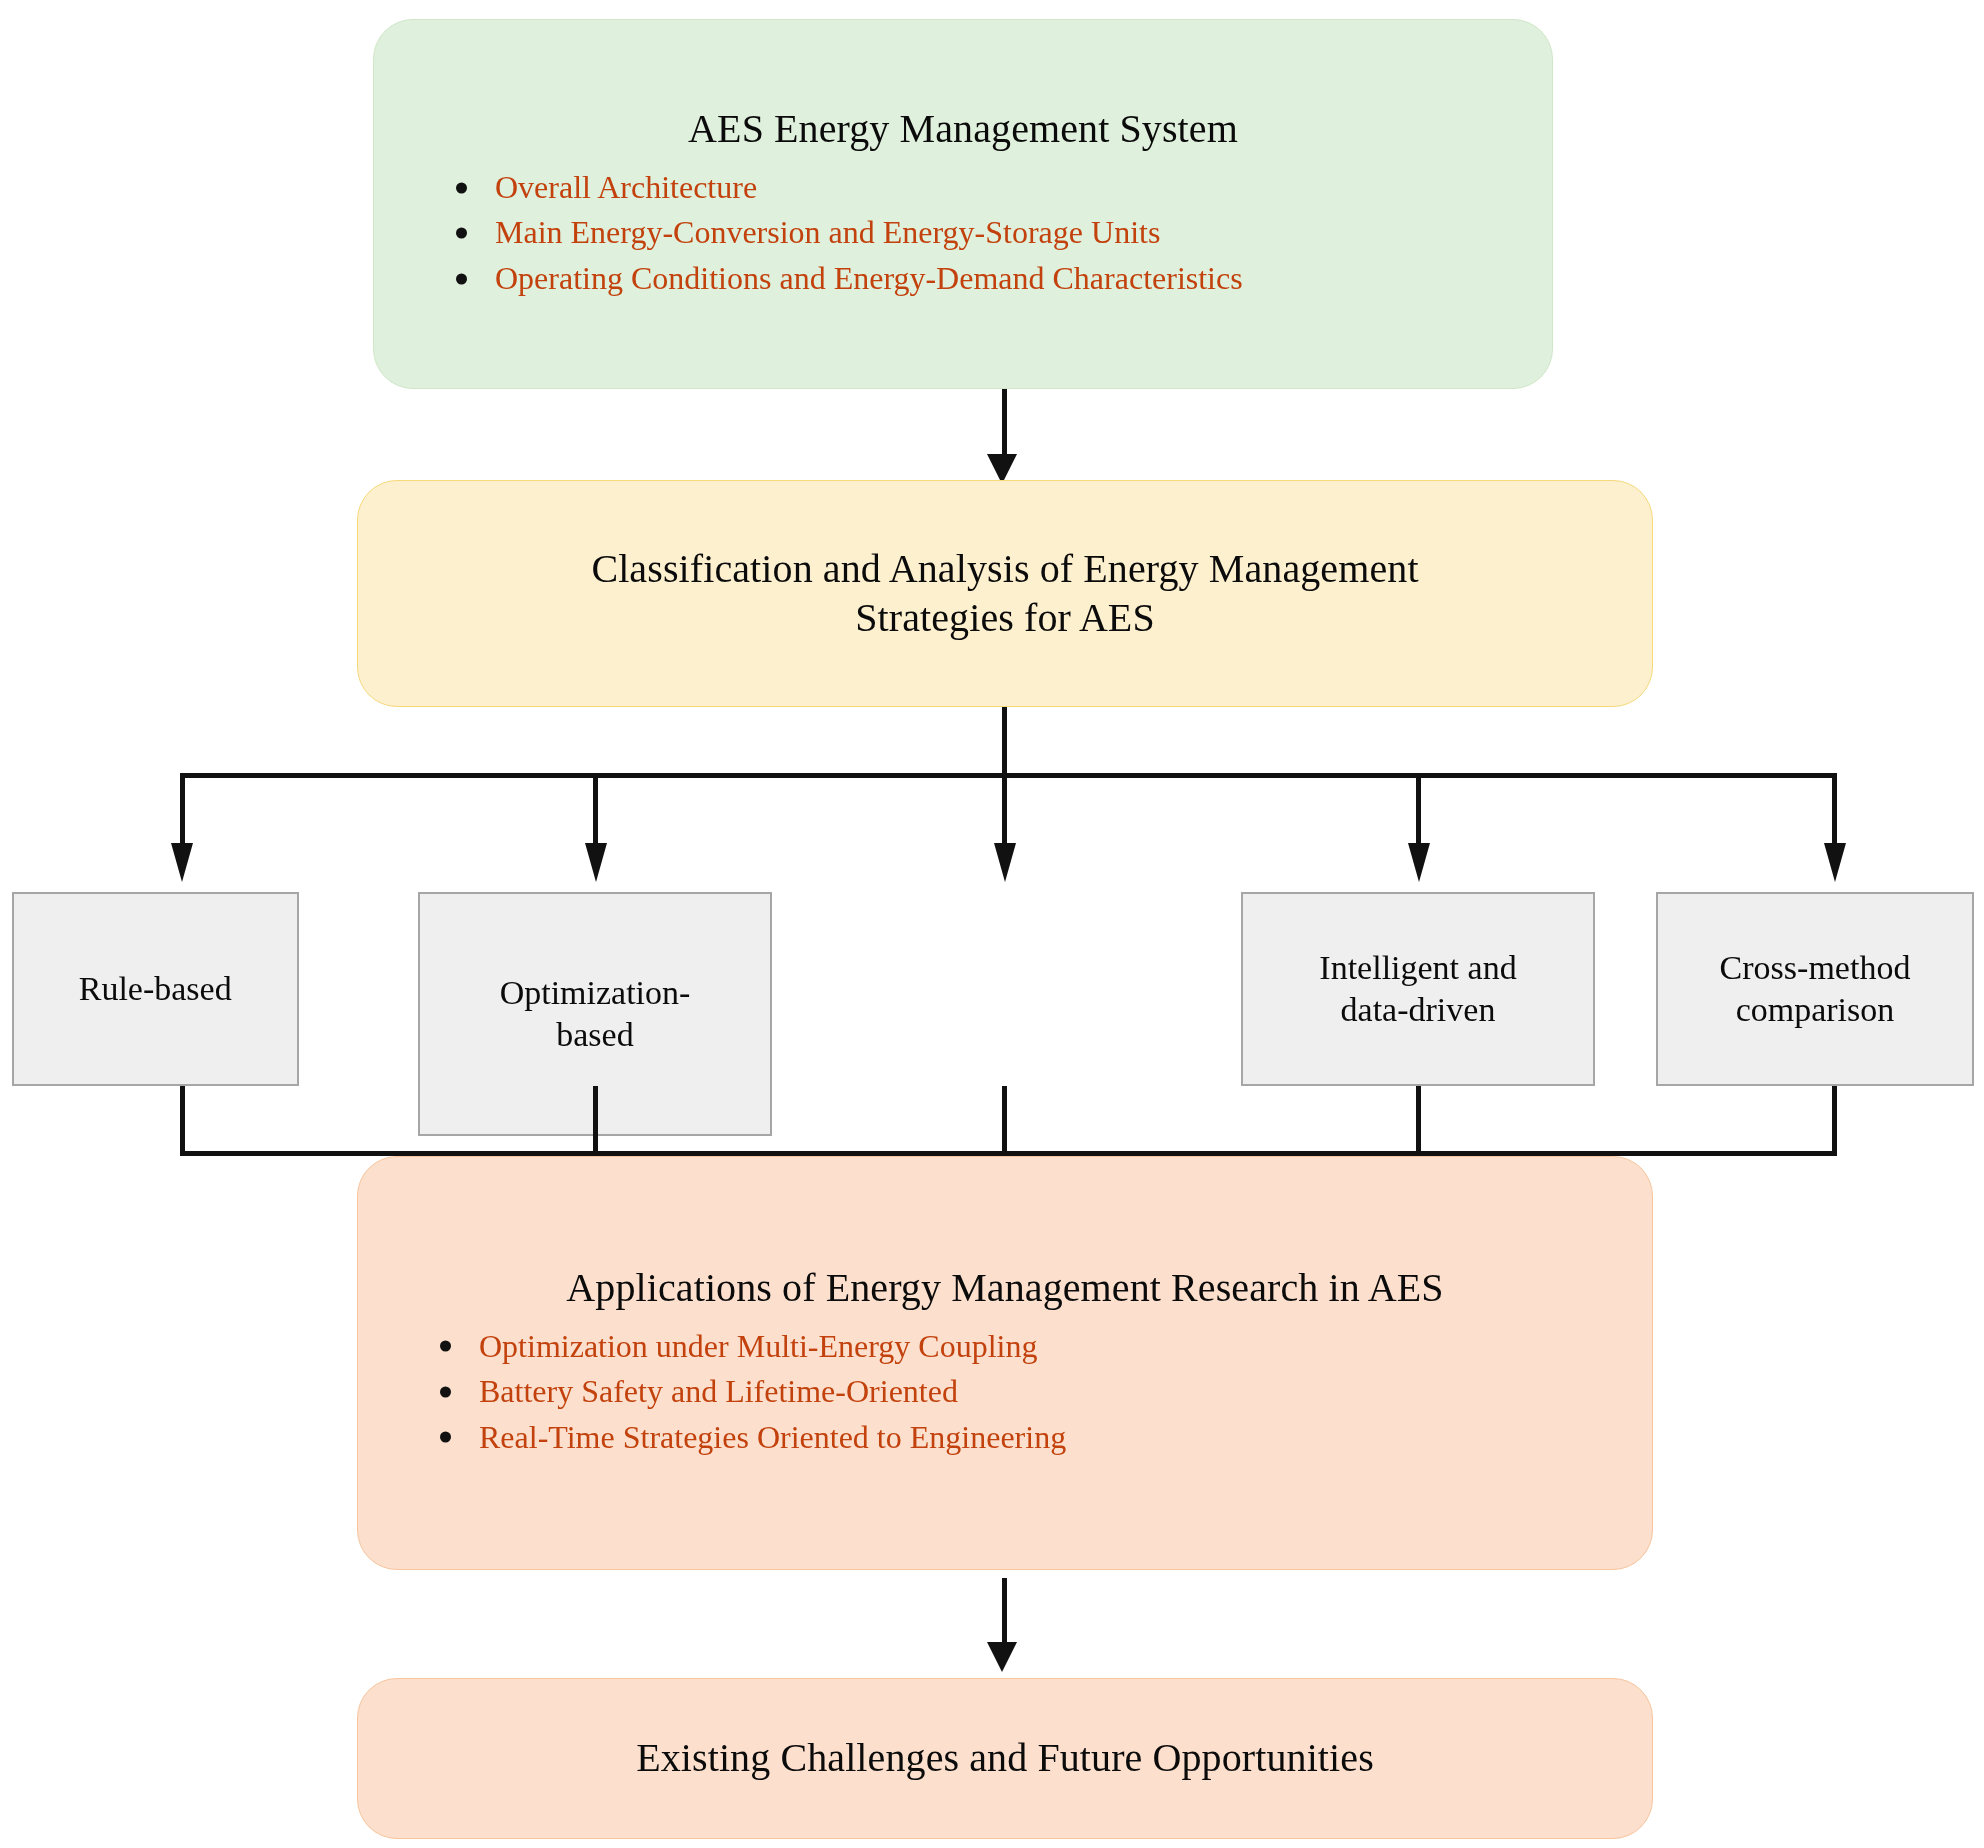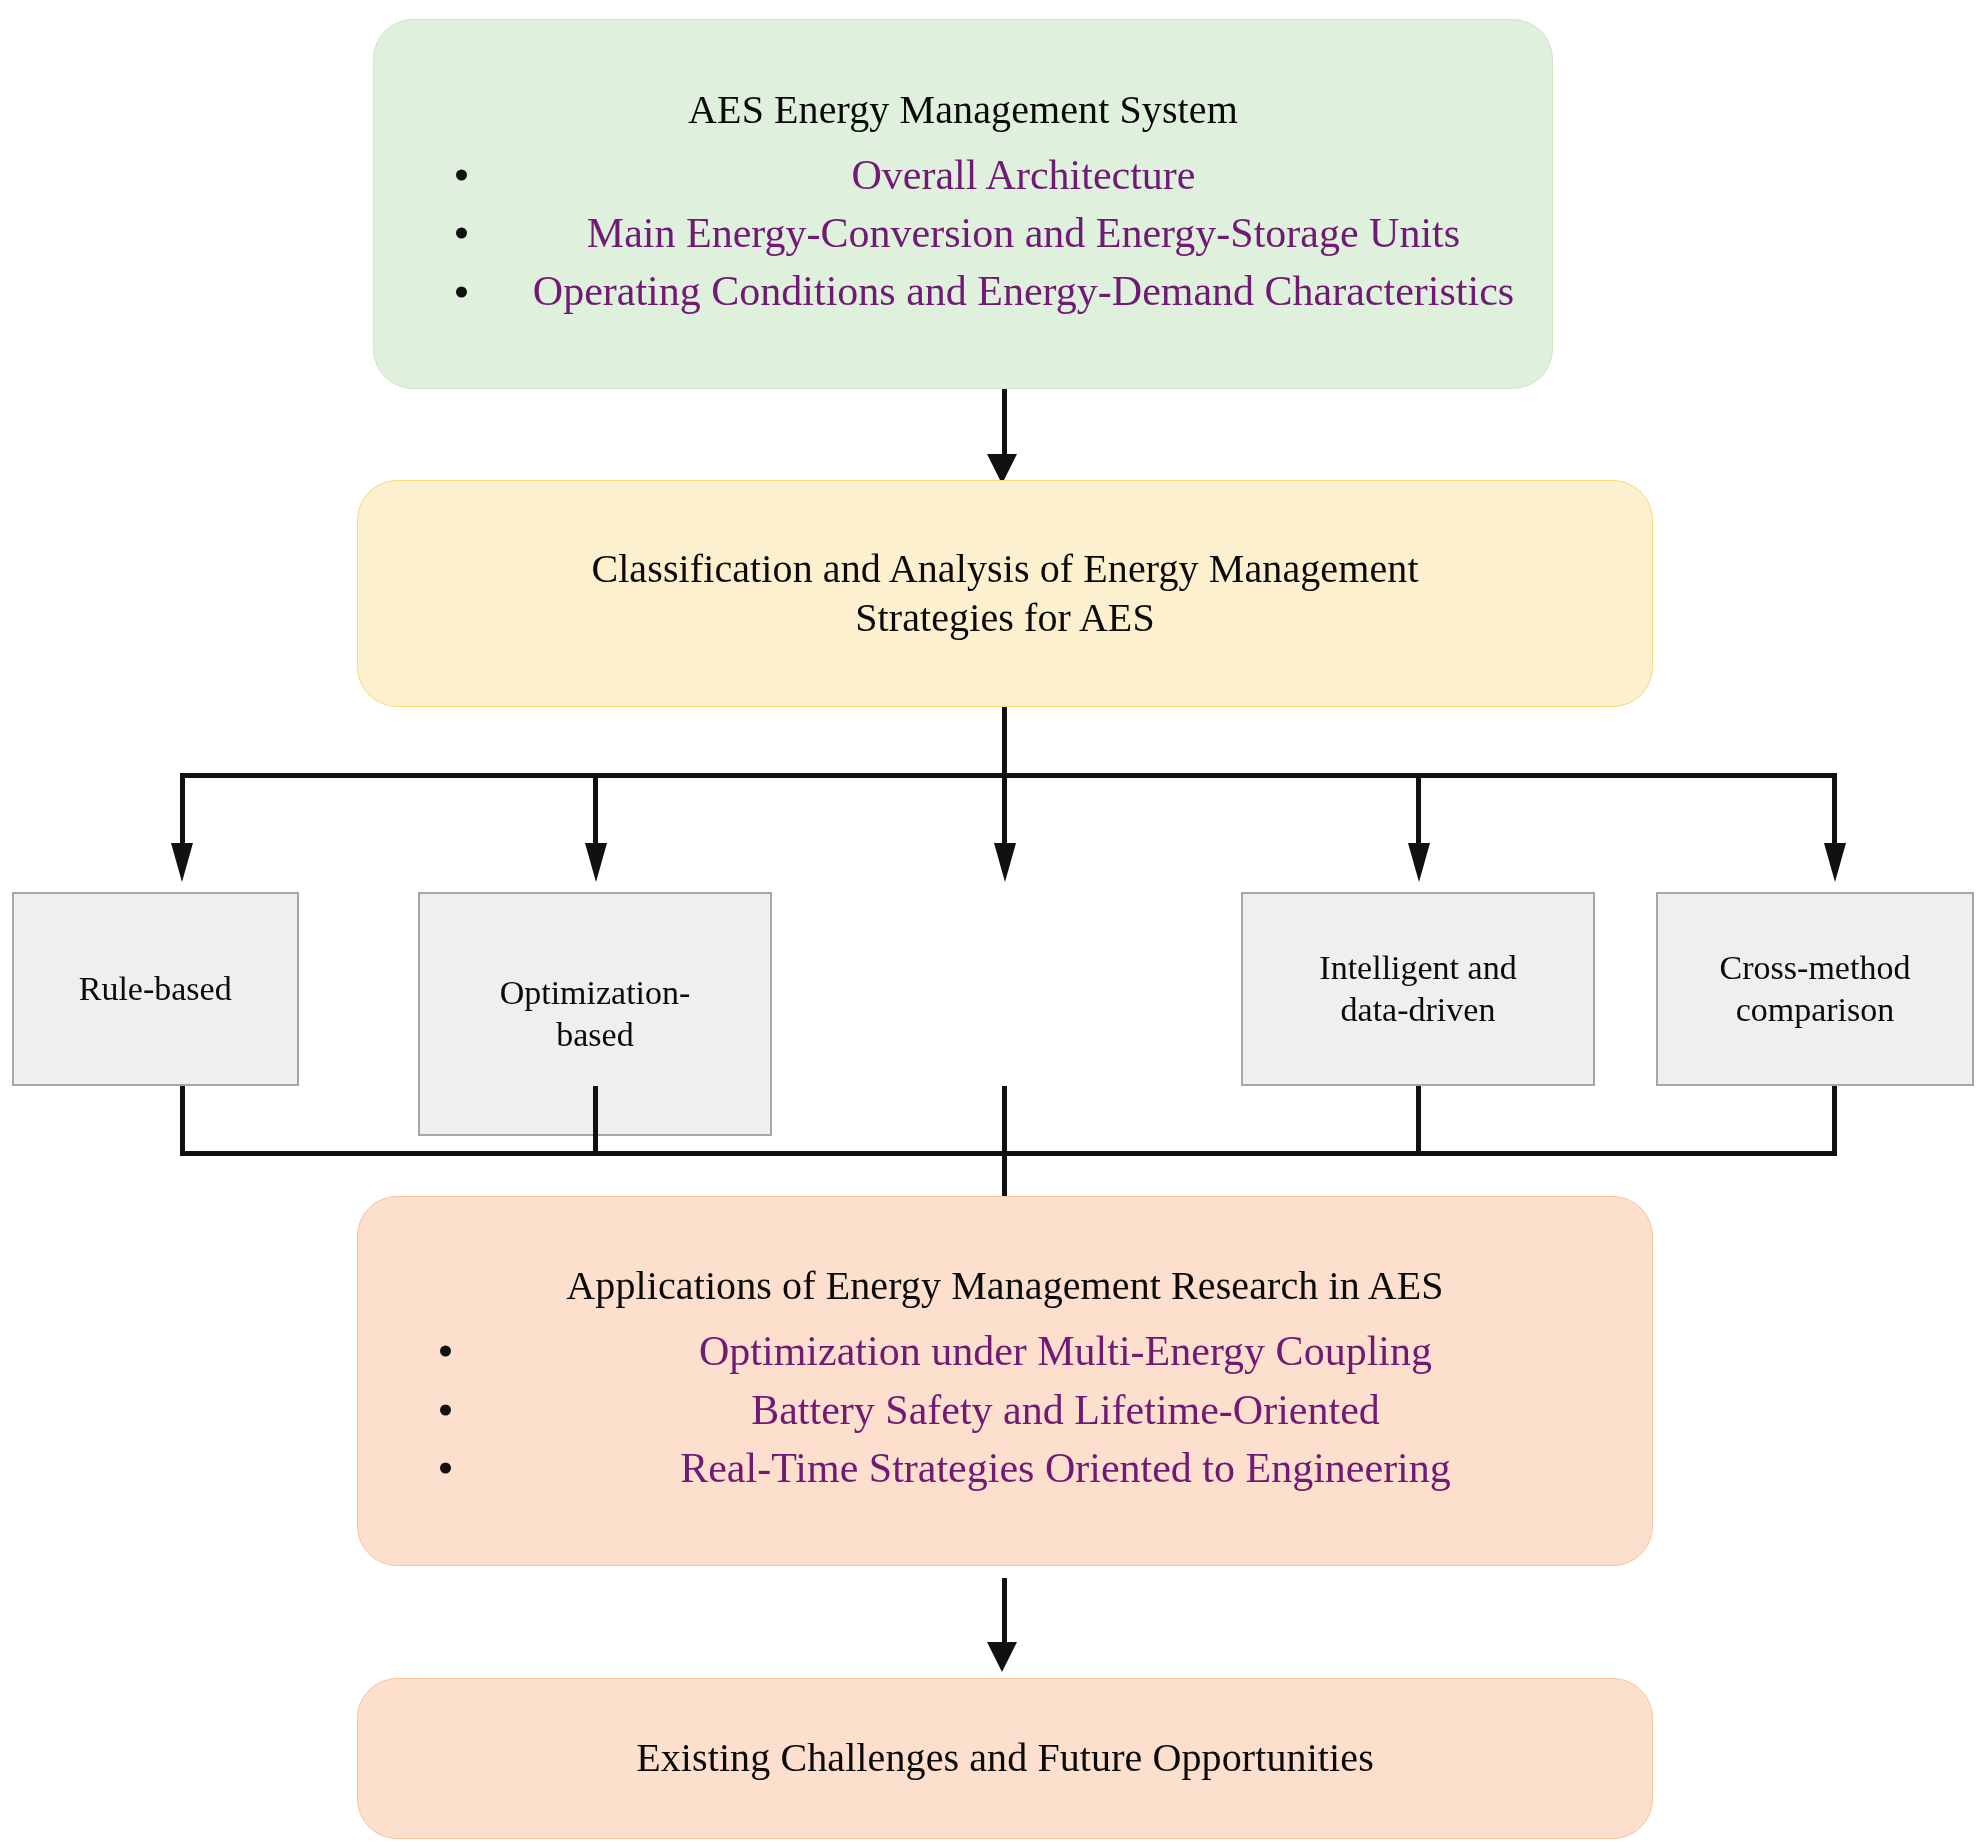--- a/index.html
+++ b/index.html
@@ -29,27 +29,26 @@
   }
   .panel-title.two-line{padding:0 58px;}
 
   ul.bullets{
     list-style:none;
     margin:9px 0 0 0;
     padding:0 0 0 73px;
   }
   ul.bullets li{
     position:relative;
-    font-size:42px;
+    font-size:32px;
     line-height:1.30;
     padding-left:48px;
     margin:3.9px 0;
     white-space:nowrap;
-    color:#701a75;
-    text-align:center;
+    color:#c2410c;
   }
   ul.bullets li .dot{
     position:absolute;left:9px;top:50%;
     width:11px;height:11px;border-radius:50%;
     background:#111;transform:translateY(-50%);
   }
 
   
   .gbox{
     background:#efefef;
@@ -159,21 +158,21 @@
   <div class="vline" style="left:593px;top:1086px;height:69px;"></div>
   <div class="vline" style="left:1002px;top:1086px;height:69px;"></div>
   <div class="vline" style="left:1416px;top:1086px;height:69px;"></div>
   <div class="vline" style="left:1832px;top:1086px;height:69px;"></div>
 
   <div class="hline" style="left:180px;top:1151px;width:1657px;"></div>
 
   <div class="vline" style="left:1002px;top:1151px;height:52px;"></div>
   <div class="arrowhead slim" style="left:994px;top:1196px;"></div>
 
-  <div class="node panel peach" style="left:357px;top:1196px;width:1296px;height:370px;">
+  <div class="node panel peach" style="left:357px;top:1156px;width:1296px;height:414px;">
     <div class="panel-title">Applications of Energy Management Research in AES</div>
     <ul class="bullets">
       <li>
         <span class="dot"></span>
         <span>Optimization under Multi-Energy Coupling</span>
       </li>
       <li>
         <span class="dot"></span>
         <span>Battery Safety and Lifetime-Oriented</span>
       </li>

